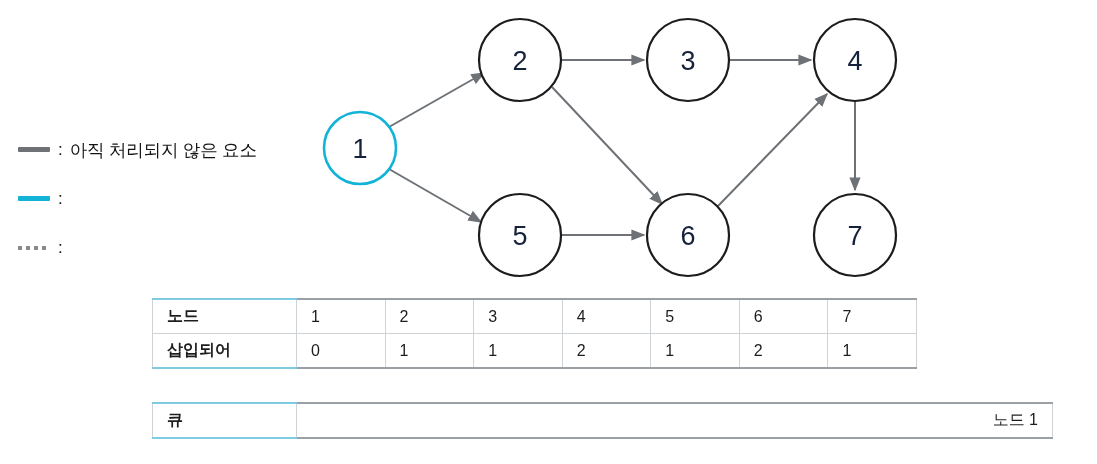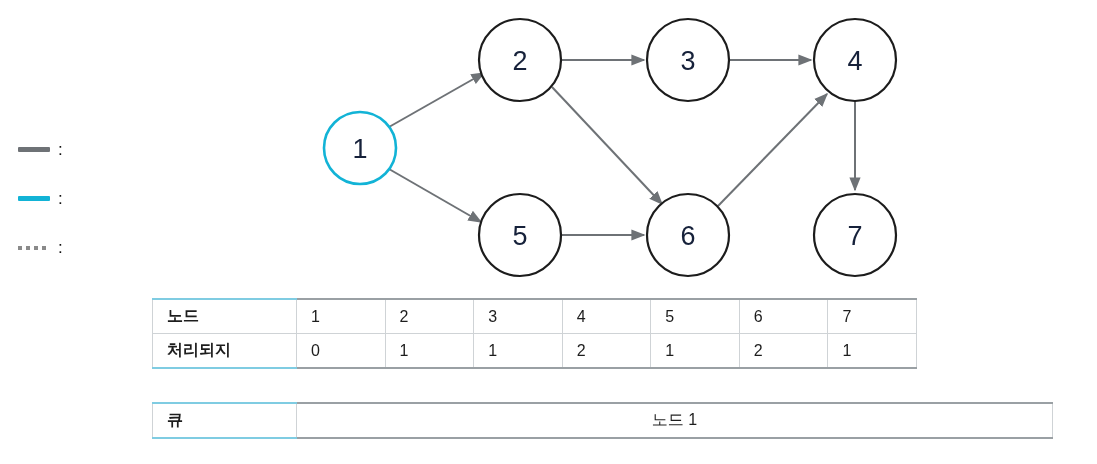--- a/index.html
+++ b/index.html
@@ -134,32 +134,33 @@
     font-weight: 700;
     color: #16232b;
     width: 115px;
     text-align: left;
     border-color: #7fcce2;
   }
   #degree-table tr:first-child td.rowhead { border-top-color: #7fcce2; }
   #degree-table tr:last-child td.rowhead { border-bottom-color: #7fcce2; }
   #queue-table td.rowhead { border-top-color: #7fcce2; border-bottom-color: #7fcce2; }
   td.datacell { text-align: left; }
-  td.queuecell { text-align: center; font-size: 16.5px; border-left-color: #cfd3d6; }
+  td.queuecell { text-align: right; font-size: 16.5px; border-left-color: #cfd3d6; }
 </style>
 </head>
 <body>
 
 <div id="legend">
 
   <div class="legend-row">
     <span class="legend-swatch">
       <span class="swatch-solid" style="background:#6e7276;"></span>
     </span>
     <span class="legend-colon">:</span>
+    <span class="legend-label">아직 처리되지 않은 요소</span>
   </div>
 
   <div class="legend-row">
     <span class="legend-swatch">
       <span class="swatch-solid" style="background:#12b3d6;"></span>
     </span>
     <span class="legend-colon">:</span>
   </div>
 
   <div class="legend-row">
@@ -234,21 +235,21 @@
       <td class="rowhead">노드</td>
       <td class="datacell">1</td>
       <td class="datacell">2</td>
       <td class="datacell">3</td>
       <td class="datacell">4</td>
       <td class="datacell">5</td>
       <td class="datacell">6</td>
       <td class="datacell">7</td>
     </tr>
     <tr>
-      <td class="rowhead">처리되지</td>
+      <td class="rowhead">삽입되어</td>
       <td class="datacell">0</td>
       <td class="datacell">1</td>
       <td class="datacell">1</td>
       <td class="datacell">2</td>
       <td class="datacell">1</td>
       <td class="datacell">2</td>
       <td class="datacell">1</td>
     </tr>
   </tbody>
 </table>

